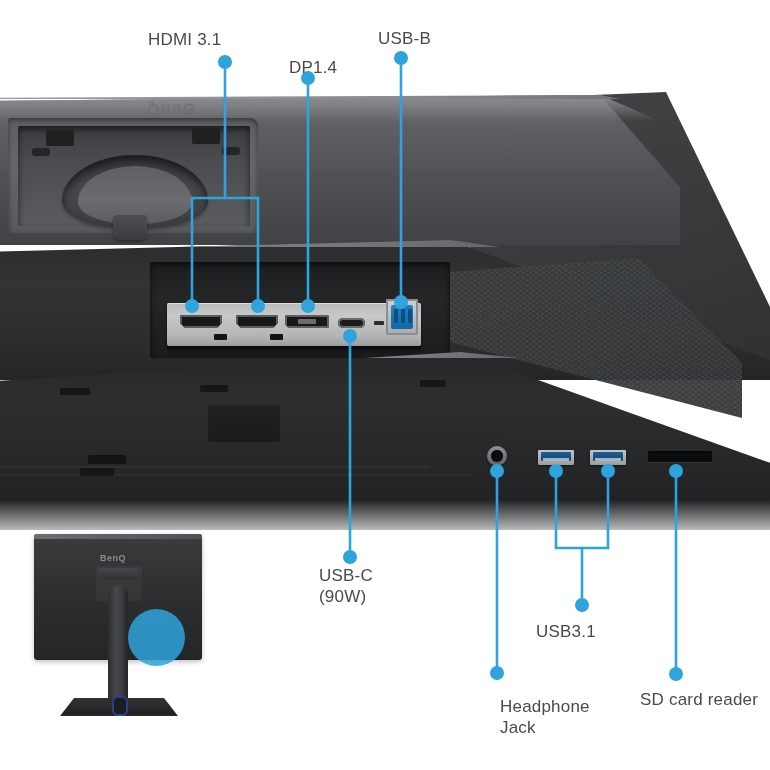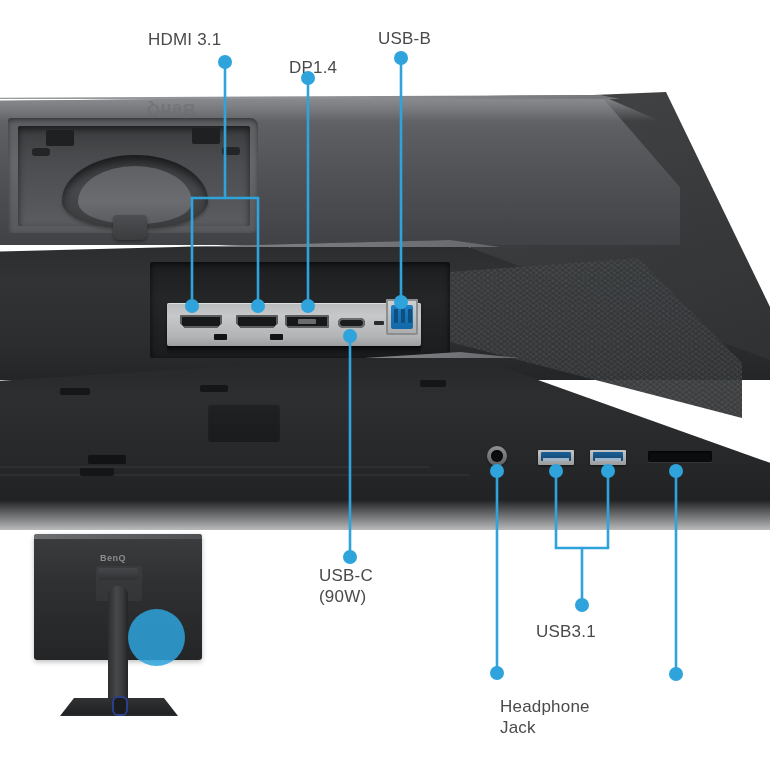--- a/index.html
+++ b/index.html
@@ -400,20 +400,21 @@
   <div class="co-label" style="left:378px;top:28px;">USB-B</div>
 
   <div class="co-label" style="left:319px;top:565px;text-align:left;">USB-C
 (90W)</div>
 
   <div class="co-label" style="left:490px;top:696px;margin-left:10px;">Headphone
 Jack</div>
 
   <div class="co-label" style="left:536px;top:621px;">USB3.1</div>
 
+  <div class="co-label" style="left:640px;top:689px;">SD card reader</div>
 
   <div class="thumb">
     <div class="t-panel"></div>
     <div class="t-panel-hl"></div>
     <div class="t-logo">BenQ</div>
     <div class="t-vesa-bay"></div>
     <div class="t-vesa"></div>
     <div class="t-neck"></div>
     <div class="t-highlight"></div>
     <div class="t-base"></div>

